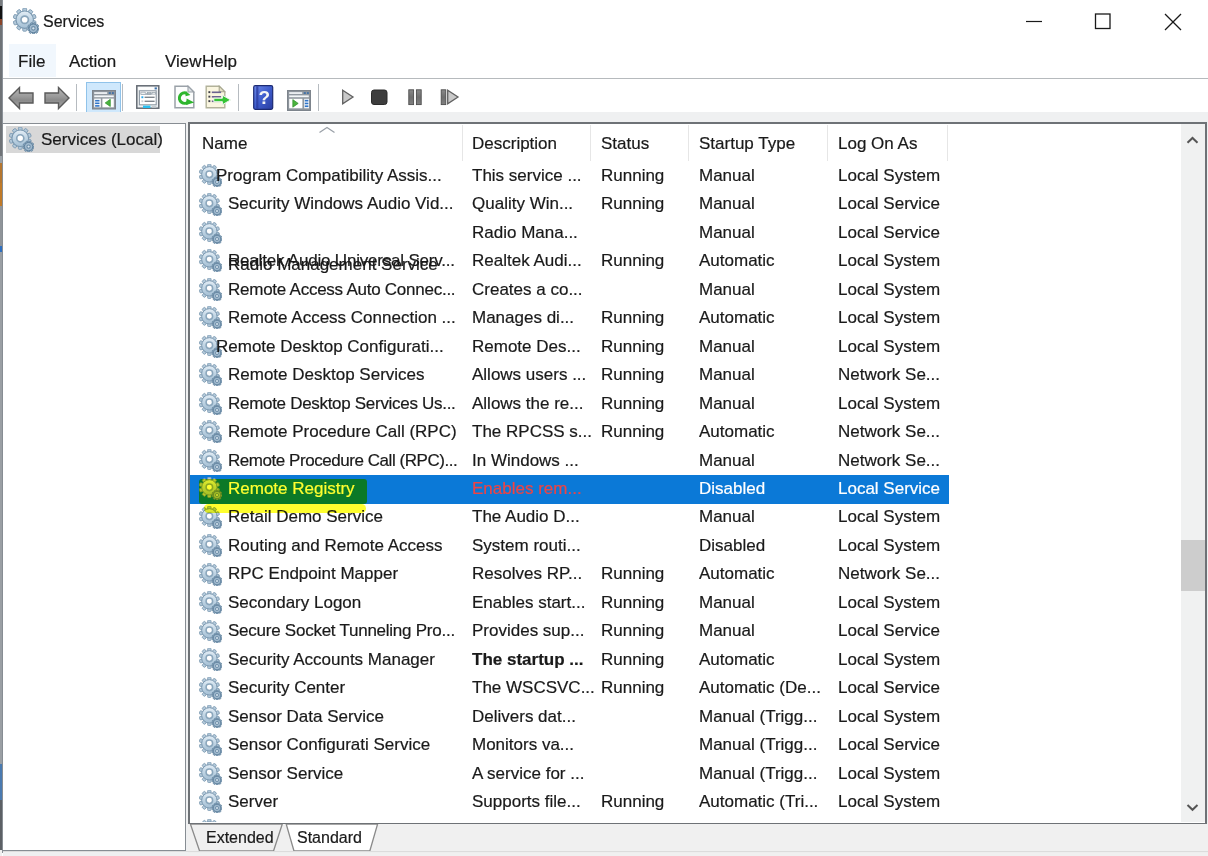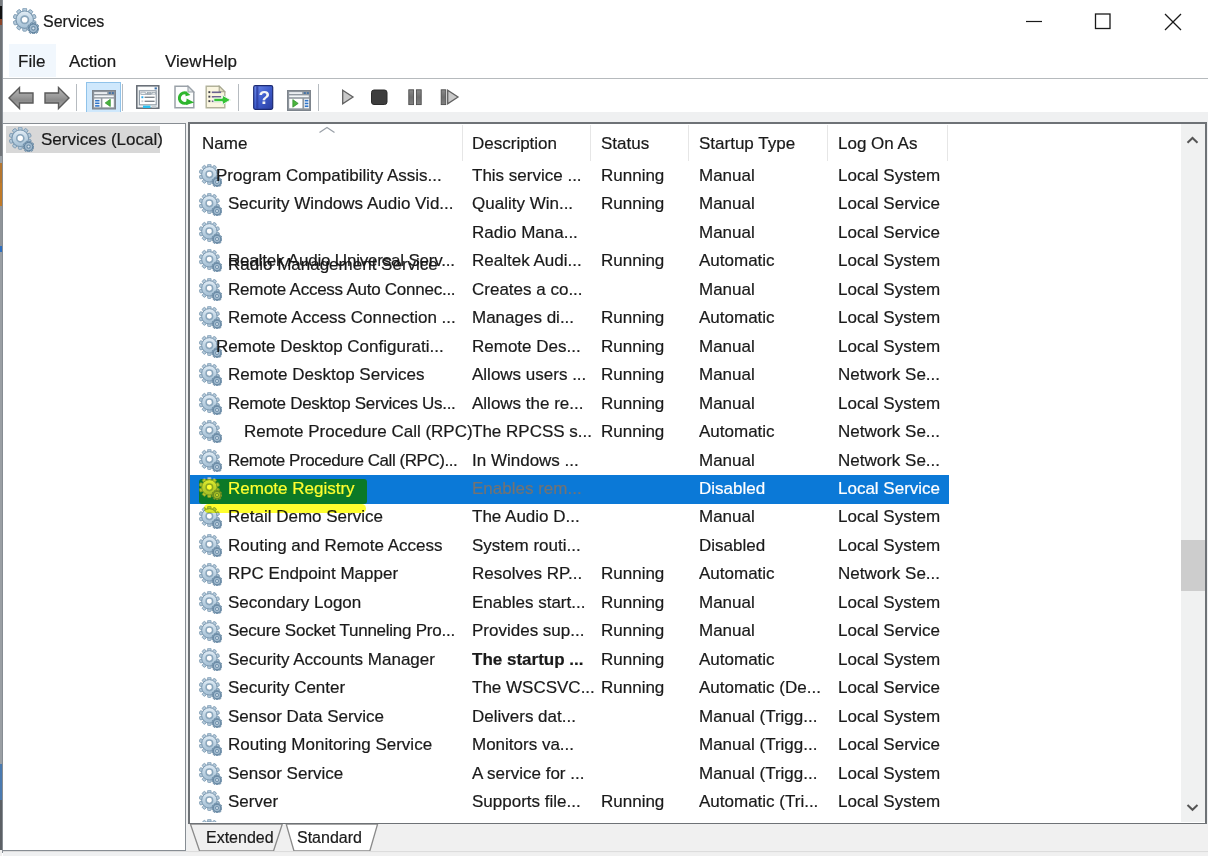--- a/index.html
+++ b/index.html
@@ -289,37 +289,37 @@
     <use href="#gear"></use>
   </svg>
 <div class="t" style="letter-spacing:-0.3px;left:228px;width:232px;overflow:hidden;top:389.6px;">Remote Desktop Services Us...</div>
 <div class="t" style="left:472px;top:389.6px;">Allows the re...</div>
 <div class="t" style="left:601px;top:389.6px;">Running</div>
 <div class="t" style="left:699px;top:389.6px;">Manual</div>
 <div class="t" style="left:838px;top:389.6px;">Local System</div>
 <svg class="abs" style="left:199px;top:420.2px" width="23" height="23" viewBox="0 0 24 24">
     <use href="#gear"></use>
   </svg>
-<div class="t" style="left:228px;width:232px;overflow:hidden;top:418.0px;margin-left:16px;">Remote Procedure Call (RPC)</div>
+<div class="t" style="left:228px;width:232px;overflow:hidden;top:418.0px;">Remote Procedure Call (RPC)</div>
 <div class="t" style="left:472px;top:418.0px;">The RPCSS s...</div>
 <div class="t" style="left:601px;top:418.0px;">Running</div>
 <div class="t" style="left:699px;top:418.0px;">Automatic</div>
 <div class="t" style="left:838px;top:418.0px;">Network Se...</div>
 <svg class="abs" style="left:199px;top:448.7px" width="23" height="23" viewBox="0 0 24 24">
     <use href="#gear"></use>
   </svg>
 <div class="t" style="letter-spacing:-0.45px;left:228px;width:232px;overflow:hidden;top:446.5px;">Remote Procedure Call (RPC)...</div>
 <div class="t" style="left:472px;top:446.5px;">In Windows ...</div>
 <div class="t" style="left:699px;top:446.5px;">Manual</div>
 <div class="t" style="left:838px;top:446.5px;">Network Se...</div>
 <svg class="abs" style="left:199px;top:477.2px" width="23" height="23" viewBox="0 0 24 24">
     <use href="#gear"></use>
   </svg>
 <div class="t" style="left:228px;width:232px;overflow:hidden;top:475.0px;color:#ffffff;">Remote Registry</div>
-<div class="t" style="left:472px;top:475.0px;color:#737373;">Enables rem...</div>
+<div class="t" style="left:472px;top:475.0px;color:#ef4444;">Enables rem...</div>
 <div class="t" style="left:699px;top:475.0px;color:#ffffff;">Disabled</div>
 <div class="t" style="left:838px;top:475.0px;color:#ffffff;">Local Service</div>
 <svg class="abs" style="left:199px;top:505.6px" width="23" height="23" viewBox="0 0 24 24">
     <use href="#gear"></use>
   </svg>
 <div class="t" style="left:228px;width:232px;overflow:hidden;top:503.4px;">Retail Demo Service</div>
 <div class="t" style="left:472px;top:503.4px;">The Audio D...</div>
 <div class="t" style="left:699px;top:503.4px;">Manual</div>
 <div class="t" style="left:838px;top:503.4px;">Local System</div>
 <svg class="abs" style="left:199px;top:534.1px" width="23" height="23" viewBox="0 0 24 24">
@@ -372,21 +372,21 @@
 <svg class="abs" style="left:199px;top:704.9px" width="23" height="23" viewBox="0 0 24 24">
     <use href="#gear"></use>
   </svg>
 <div class="t" style="left:228px;width:232px;overflow:hidden;top:702.7px;">Sensor Data Service</div>
 <div class="t" style="left:472px;top:702.7px;">Delivers dat...</div>
 <div class="t" style="left:699px;top:702.7px;">Manual (Trigg...</div>
 <div class="t" style="left:838px;top:702.7px;">Local System</div>
 <svg class="abs" style="left:199px;top:733.4px" width="23" height="23" viewBox="0 0 24 24">
     <use href="#gear"></use>
   </svg>
-<div class="t" style="left:228px;width:232px;overflow:hidden;top:731.2px;">Routing Monitoring Service</div>
+<div class="t" style="left:228px;width:232px;overflow:hidden;top:731.2px;">Sensor Configurati Service</div>
 <div class="t" style="left:472px;top:731.2px;">Monitors va...</div>
 <div class="t" style="left:699px;top:731.2px;">Manual (Trigg...</div>
 <div class="t" style="left:838px;top:731.2px;">Local Service</div>
 <svg class="abs" style="left:199px;top:761.9px" width="23" height="23" viewBox="0 0 24 24">
     <use href="#gear"></use>
   </svg>
 <div class="t" style="left:228px;width:232px;overflow:hidden;top:759.7px;">Sensor Service</div>
 <div class="t" style="left:472px;top:759.7px;">A service for ...</div>
 <div class="t" style="left:699px;top:759.7px;">Manual (Trigg...</div>
 <div class="t" style="left:838px;top:759.7px;">Local System</div>

